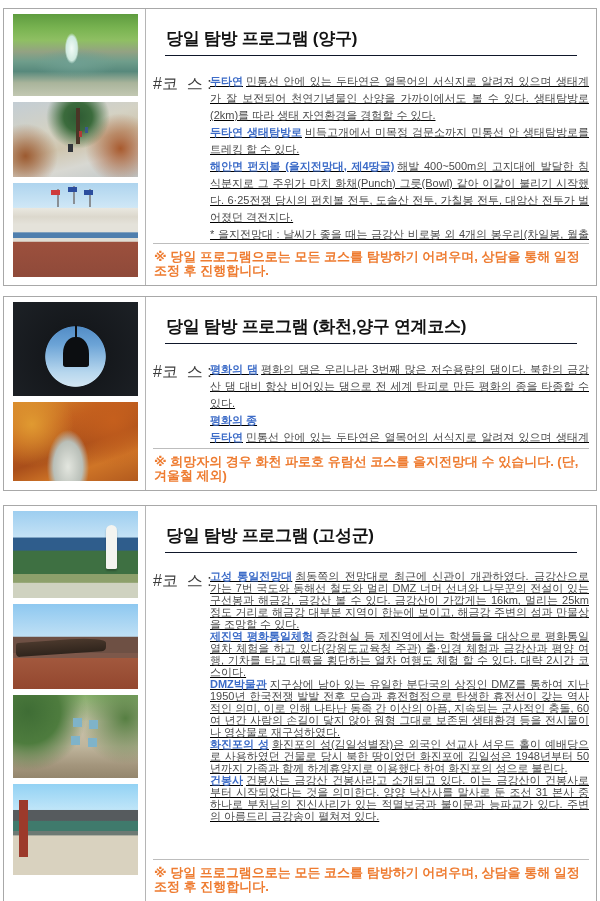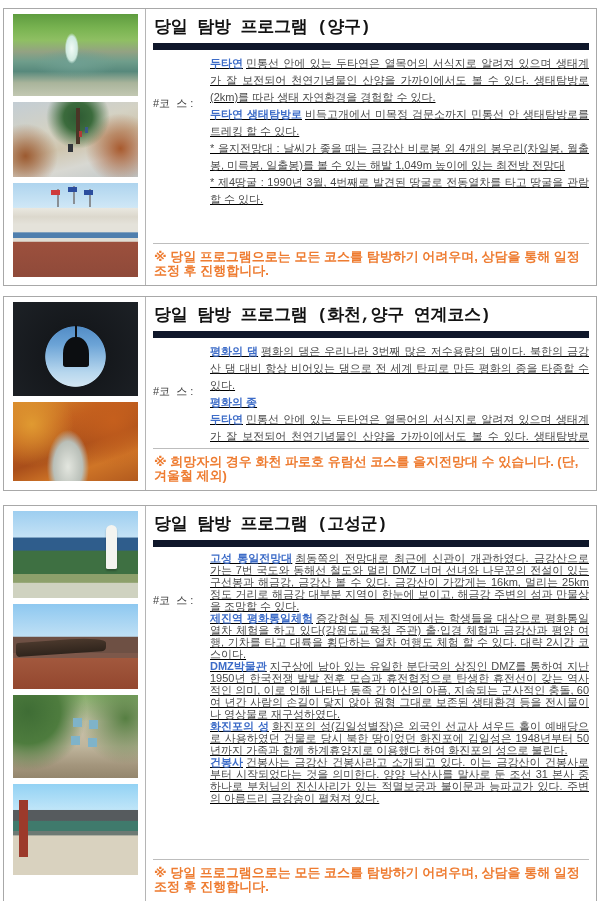--- a/index.html
+++ b/index.html
@@ -68,25 +68,25 @@
     linear-gradient(180deg, #86b06b 0%, #ccc4ad 32%, #bfb59c 62%, #a3957c 85%, #94866d 100%); }
   .ph-castle::after { content:""; position:absolute; left:48%; top:28%; width:9px; height:9px; background:#7fb3c9;
     box-shadow: 16px 2px 0 #7fb3c9, -2px 18px 0 #7fb3c9, 15px 20px 0 #7fb3c9; }
   .ph-temple { height: 91px; background:
     linear-gradient(180deg, #93d2f4 0%, #bfe5f8 28%, #565b5e 29%, #565b5e 40%, #3f7a6c 41%, #3f7a6c 52%, #6d7a74 52%, #6d7a74 56%, #d9d2bf 57%, #d9d2bf 100%); }
   .ph-temple::before { content:""; position:absolute; left:5%; top:18%; width:9px; height:62%; background:#9c3a2b; }
 
   
   .text-col { flex: 1; min-width: 0; display: flex; flex-direction: column; padding: 0 7px 5px 7px; }
   .card-title {
-    margin: 0; font-size: 17px; font-weight: bold; color: #121212; letter-spacing: -0.3px;
-    padding: 6px 2px 5px 1px; border-bottom: 7px solid #0f172a; font-family: Liberation Mono, monospace;
+    margin: 12px; font-size: 17px; font-weight: bold; color: #121212; letter-spacing: -0.3px;
+    padding: 6px 2px 5px 1px; border-bottom: 1px solid #0f172a;
   }
   .content-row { flex: 1; display: flex; padding-top: 5px; overflow: hidden; }
-  .course-label { flex: none; width: 57px; font-size: 11px; color: #3c3c3c; white-space: pre; padding-top: 1px; margin-top: 40px; }
+  .course-label { flex: none; width: 57px; font-size: 16px; color: #3c3c3c; white-space: pre; padding-top: 1px; }
   .paragraphs { flex: 1; min-width: 0; text-decoration: underline; }
   .para { margin: 0; font-size: 11px; line-height: 17px; color: #4a4a4a; text-align: justify; }
   .card-goseong .para { line-height: 12px; }
   .kw { color: #3d6cc8; font-weight: bold; margin-right: 3px; }
   .kw:empty { display: none; margin: 0; }
   .note {
     border-top: 1px solid #bdbdbd; font-size: 13px; font-weight: bold; color: #ee7c31;
     padding: 6px 1px 2px 1px; line-height: 14px;
   }
 </style>
@@ -101,20 +101,21 @@
       <div class="photo ph-trail"></div>
       <div class="photo ph-observatory"></div>
     </div>
     <div class="text-col">
       <h2 class="card-title">당일 탐방 프로그램 (양구)</h2>
       <div class="content-row">
         <div class="course-label">#코  스 :</div>
         <div class="paragraphs">
           <p class="para"><span class="kw">두타연</span><span>민통선 안에 있는 두타연은 열목어의 서식지로 알려져 있으며 생태계가 잘 보전되어 천연기념물인 산양을 가까이에서도 볼 수 있다. 생태탐방로(2km)를 따라 생태 자연환경을 경험할 수 있다.</span></p>
           <p class="para"><span class="kw">두타연 생태탐방로</span><span>비득고개에서 미목정 검문소까지 민통선 안 생태탐방로를 트레킹 할 수 있다.</span></p>
+          <p class="para"><span class="kw">해안면 펀치볼 (을지전망대, 제4땅굴)</span><span>해발 400~500m의 고지대에 발달한 침식분지로 그 주위가 마치 화채(Punch) 그릇(Bowl) 같아 이같이 불리기 시작했다. 6·25전쟁 당시의 펀치볼 전투, 도솔산 전투, 가칠봉 전투, 대암산 전투가 벌어졌던 격전지다.</span></p>
           <p class="para"><span>* 을지전망대 : 날씨가 좋을 때는 금강산 비로봉 외 4개의 봉우리(차일봉, 월출봉, 미륵봉, 일출봉)를 볼 수 있는 해발 1,049m 높이에 있는 최전방 전망대</span></p>
           <p class="para"><span>* 제4땅굴 : 1990년 3월, 4번째로 발견된 땅굴로 전동열차를 타고 땅굴을 관람할 수 있다.</span></p>
         </div>
       </div>
       <div class="note">※ 당일 프로그램으로는 모든 코스를 탐방하기 어려우며, 상담을 통해 일정 조정 후 진행합니다.</div>
     </div>
   </section>
 
   <section class="card card-hwacheon">
     <div class="photo-col">

